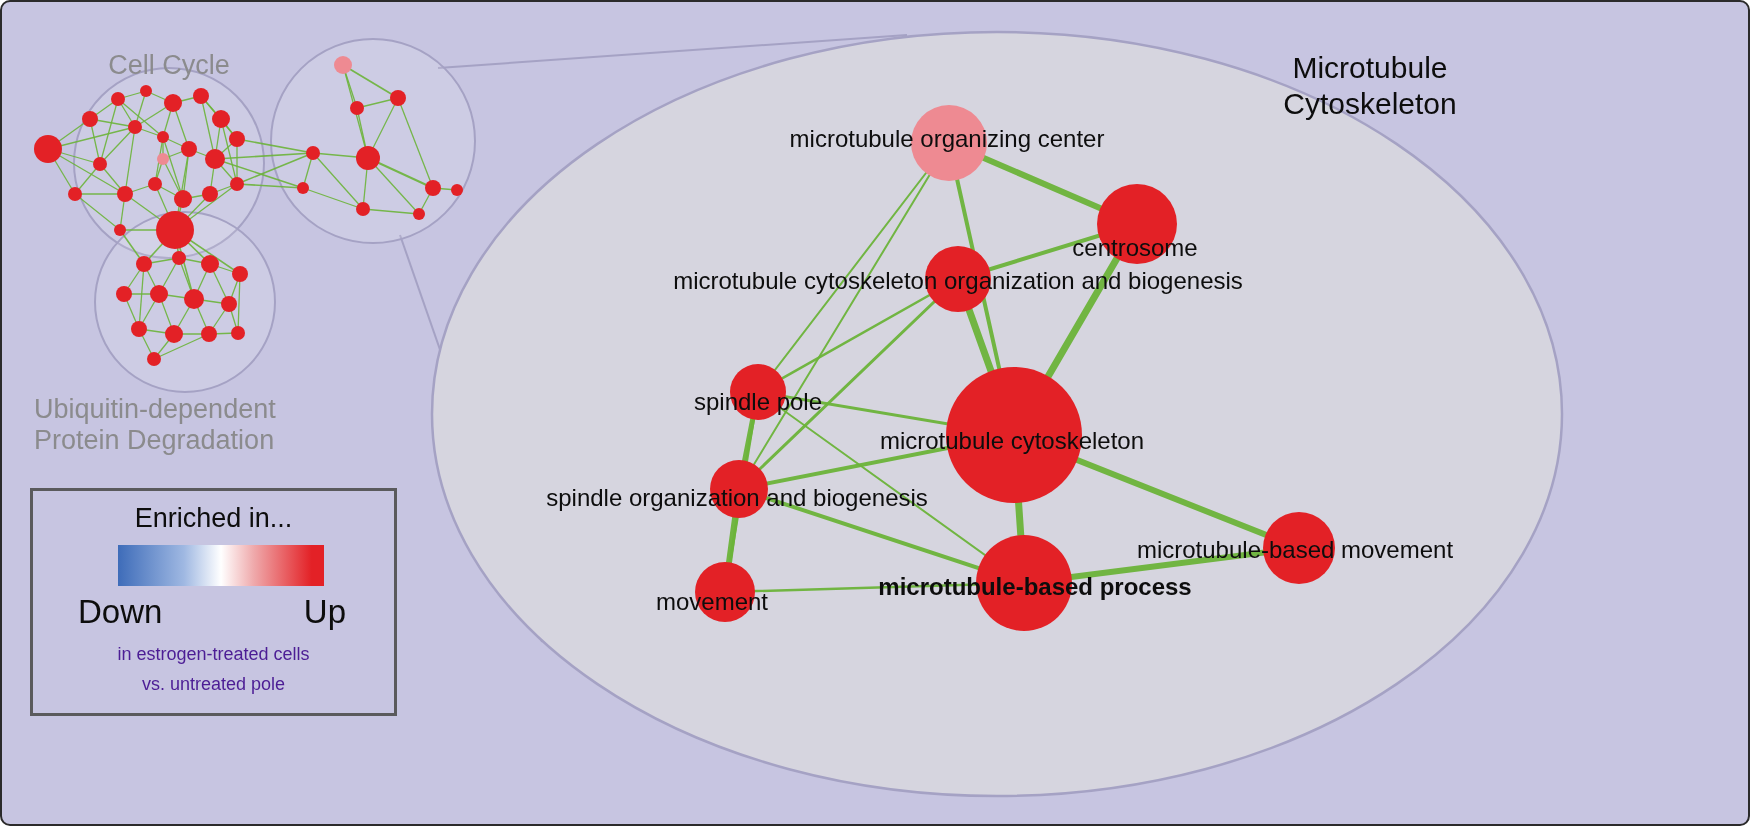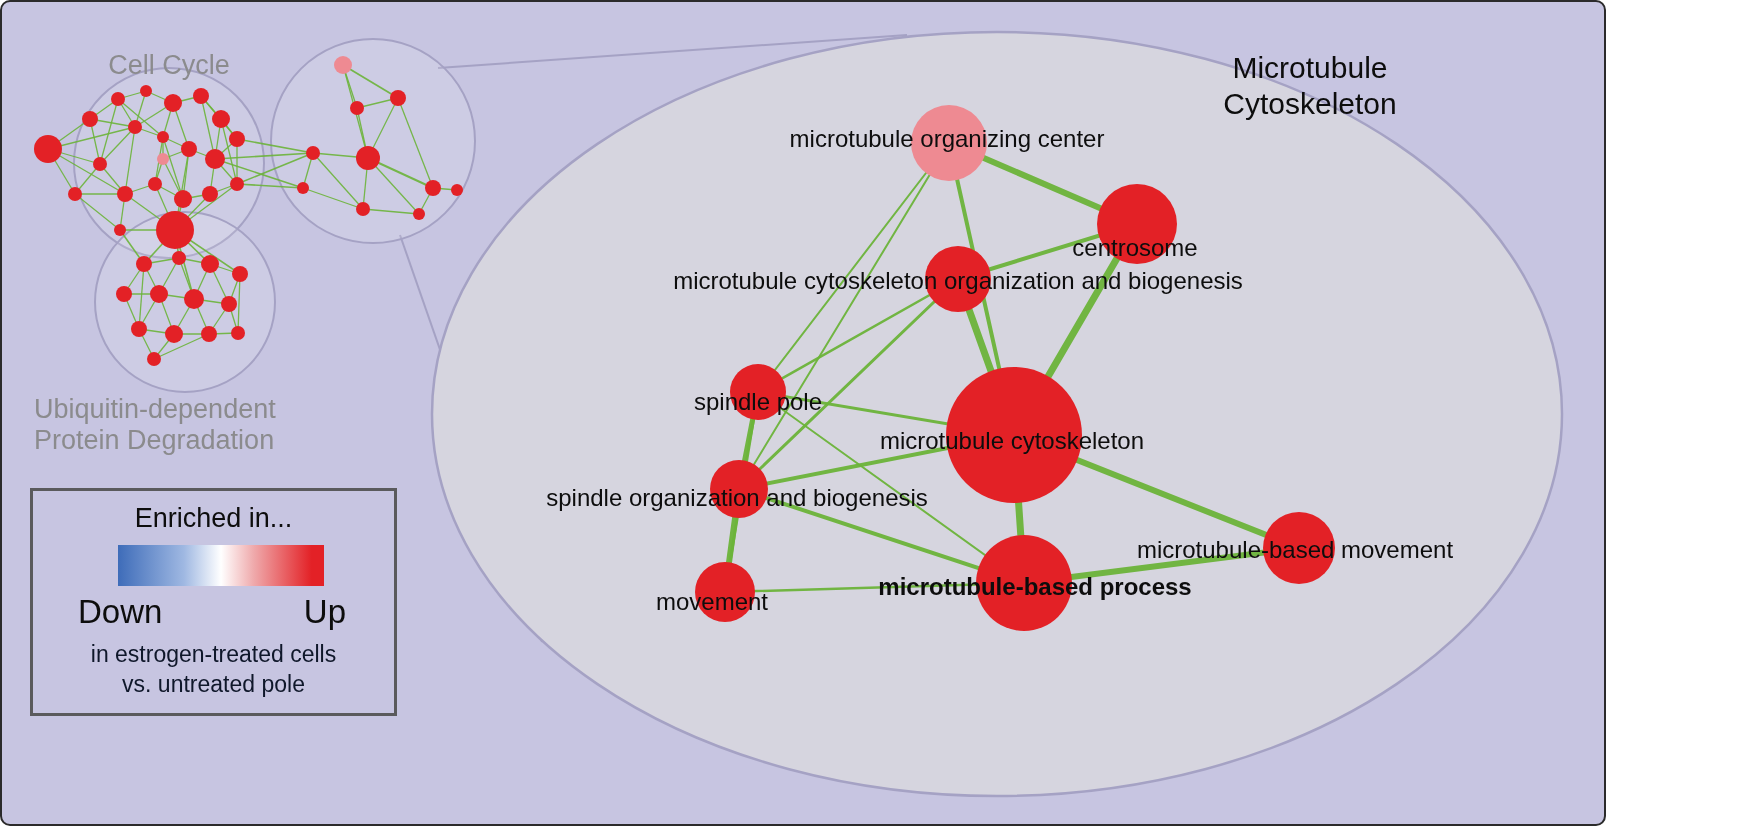--- a/index.html
+++ b/index.html
@@ -1,18 +1,18 @@
 <!DOCTYPE html>
 <html><head>
 <meta charset="utf-8">
 <style>
   html,body{margin:0;padding:0;background:#ffffff;}
   #figure{
     position:relative;
-    width:1606px;height:826px;
+    width:1750px;height:826px;
     box-sizing:border-box;
     background:#c7c5e1;
     border:2px solid #2b2b2b;
     border-radius:10px;
     overflow:hidden;
     font-family:"Liberation Sans","DejaVu Sans",sans-serif;
   }
   #net-svg{position:absolute;left:0;top:0;width:1750px;height:826px;}
   .node-label{
     position:absolute;
@@ -26,34 +26,34 @@
   .cluster-label{
     position:absolute;
     color:#8b8b8d;
     font-size:27px;
     z-index:3;
     white-space:nowrap;
   }
   #cell-cycle-label{left:167px;top:63px;transform:translate(-50%,-50%);}
   #ubiquitin-label{left:32px;top:392px;line-height:31px;}
   #detail-title{
-    position:absolute;left:1308px;top:48px;transform:translateX(-50%);
+    position:absolute;left:1368px;top:48px;transform:translateX(-50%);
     text-align:center;color:#0d0d0d;font-size:30px;line-height:36px;z-index:3;white-space:nowrap;
   }
   #legend{
     position:absolute;left:28px;top:486px;width:367px;height:228px;
     box-sizing:border-box;border:3px solid #5a5a5c;background:#c7c5e1;z-index:4;
   }
   #legend-title{position:absolute;top:12px;left:0;width:100%;text-align:center;font-size:27px;color:#0d0d0d;}
   #gradient-bar{position:absolute;left:85px;top:54px;width:206px;height:41px;}
   #legend-updown{
     position:absolute;left:45px;right:48px;top:102px;
     display:flex;justify-content:space-between;font-size:33px;color:#0d0d0d;
   }
-  #legend-caption{position:absolute;left:0;width:100%;top:148px;text-align:center;font-size:23px;line-height:30px;color:#0f172a;}
+  #legend-caption{position:absolute;left:0;width:100%;top:148px;text-align:center;font-size:18px;line-height:30px;color:#4c1d95;}
 </style>
 </head>
 <body>
 
 <div id="figure">
 
   <svg id="net-svg" viewBox="0 0 1750 826">
       <line x1="436" y1="66" x2="905" y2="33" stroke="#a5a2c4" stroke-width="2"></line>
       <line x1="398" y1="233" x2="540" y2="640" stroke="#a5a2c4" stroke-width="2"></line>
       <ellipse cx="995" cy="412" rx="565" ry="382" fill="#d6d5df" stroke="#a5a2c4" stroke-width="2.5"></ellipse>

